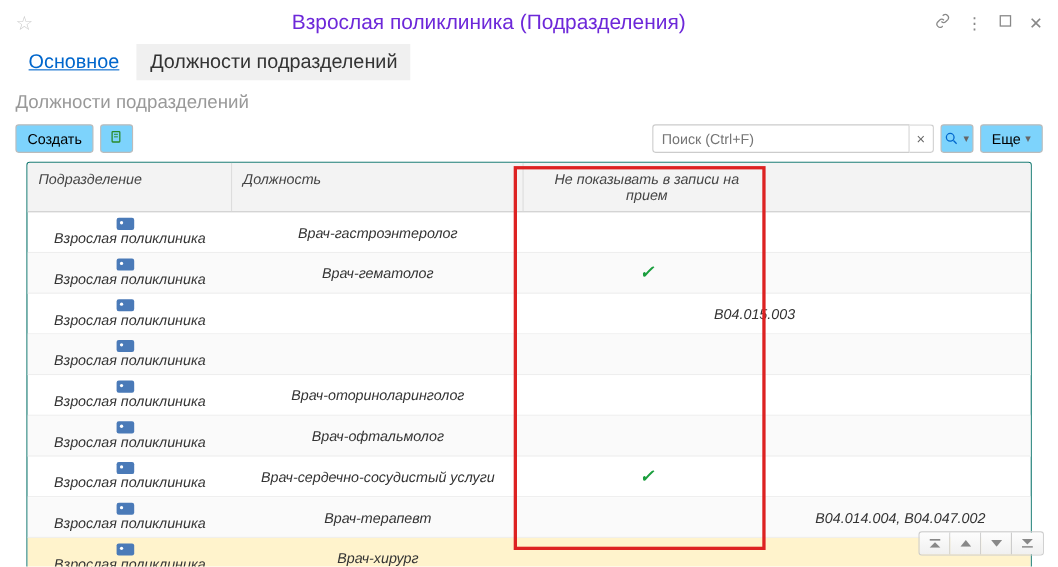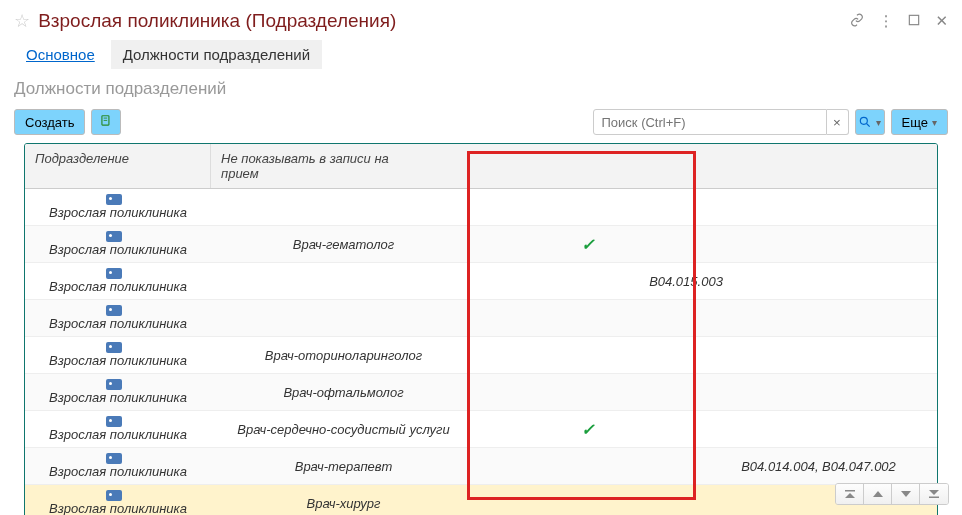--- a/index.html
+++ b/index.html
@@ -1,25 +1,25 @@
 <!DOCTYPE html>
 <html><head>
 <meta charset="utf-8">
 <style>
 * { box-sizing: border-box; margin: 0; padding: 0; }
 body { font-family: Arial, sans-serif; font-size: 13px; color: #333; background: #fff; width: 962px; height: 515px; overflow: hidden; position: relative; }
 
 .window-header { display: flex; align-items: center; padding: 10px 14px 8px 14px; }
 .star-icon { color: #ccc; font-size: 18px; margin-right: 8px; cursor: pointer; }
-.window-title { font-size: 19px; color: #7f1d1d; flex: 1; }
+.window-title { font-size: 19px; color: #6d28d9; flex: 1; text-align: center; }
 .header-actions { display: flex; gap: 14px; align-items: center; color: #888; }
 .header-actions span { cursor: pointer; font-size: 15px; }
 
 .tabs { display: flex; padding: 0 14px 10px 14px; gap: 4px; }
-.tab { padding: 6px 12px; font-size: 15px; cursor: pointer; }
+.tab { padding: 6px 12px; font-size: 18px; cursor: pointer; }
 .tab.active { background: #f0f0f0; color: #333; }
 .tab.inactive { color: #0066cc; text-decoration: underline; }
 
 .section-title { font-size: 17px; color: #999; padding: 0 14px 10px 14px; }
 
 .toolbar { display: flex; align-items: center; padding: 0 14px 8px 14px; gap: 6px; }
 .btn { border: 1px solid #bbb; background: #7dd3fc; border-radius: 3px; padding: 5px 10px; font-size: 13px; cursor: pointer; display: inline-flex; align-items: center; height: 26px; }
 .btn-icon { width: 30px; justify-content: center; padding: 5px 0; }
 .icon-refresh { color: #2a8a2a; }
 .spacer { flex: 1; }
@@ -28,21 +28,21 @@
 .search-clear { border: 1px solid #ccc; border-left: none; border-radius: 0 3px 3px 0; width: 22px; height: 26px; background: #fff; cursor: pointer; color: #666; }
 .btn-search { color: #0066cc; }
 .dropdown-caret { margin-left: 4px; font-size: 10px; color: #666; }
 
 .table-container { margin: 0 24px; border: 1px solid #0f766e; border-radius: 3px; overflow: hidden; font-style: italic; }
 .table-header { display: flex; background: #f3f3f3; border-bottom: 1px solid #ccc; }
 .th { padding: 7px 10px; font-size: 13px; color: #444; border-right: 1px solid #ddd; }
 .th:last-child { border-right: none; }
 .col-dept { width: 186px; }
 .col-pos { width: 265px; }
-.col-hide { width: 224px; }
+.col-hide { width: 224px; text-align: center; }
 .col-code { flex: 1; }
 
 .table-body { }
 .tr { display: flex; border-bottom: 1px solid #eee; align-items: center; min-height: 29px; }
 .tr:nth-child(even) { background: #fafafa; }
 .tr.selected { background: #fff3cc; }
 .td { padding: 5px 10px; font-size: 13px; display: flex; align-items: center; flex-direction: column; }
 .row-icon { display: inline-flex; width: 16px; height: 11px; background: #4a7ab8; border-radius: 2px; margin-right: 8px; position: relative; }
 .row-icon::after { content: ""; position: absolute; left: 3px; top: 3px; width: 3px; height: 3px; background: #fff; border-radius: 50%; }
 .check { color: #1a9e3d; font-size: 16px; font-weight: bold; }
@@ -109,28 +109,30 @@
   </button>
   <button class="btn">
     <span>Еще</span>
     <span class="dropdown-caret">▾</span>
   </button>
 </div>
 
 <div class="table-container">
   <div class="table-header">
     <div class="th col-dept">Подразделение</div>
+    <div class="th col-pos">Должность</div>
     <div class="th col-hide">Не показывать в записи на прием</div>
   </div>
   <div class="table-body" id="tbody">
       <div class="tr">
         <div class="td col-dept">
           <span class="row-icon"></span>
           <span>Взрослая поликлиника</span>
         </div>
+        <div class="td col-pos">Врач-гастроэнтеролог</div>
         <div class="td col-hide"></div>
         <div class="td col-code"></div>
       </div>
       <div class="tr">
         <div class="td col-dept">
           <span class="row-icon"></span>
           <span>Взрослая поликлиника</span>
         </div>
         <div class="td col-pos">Врач-гематолог</div>
         <div class="td col-hide">

